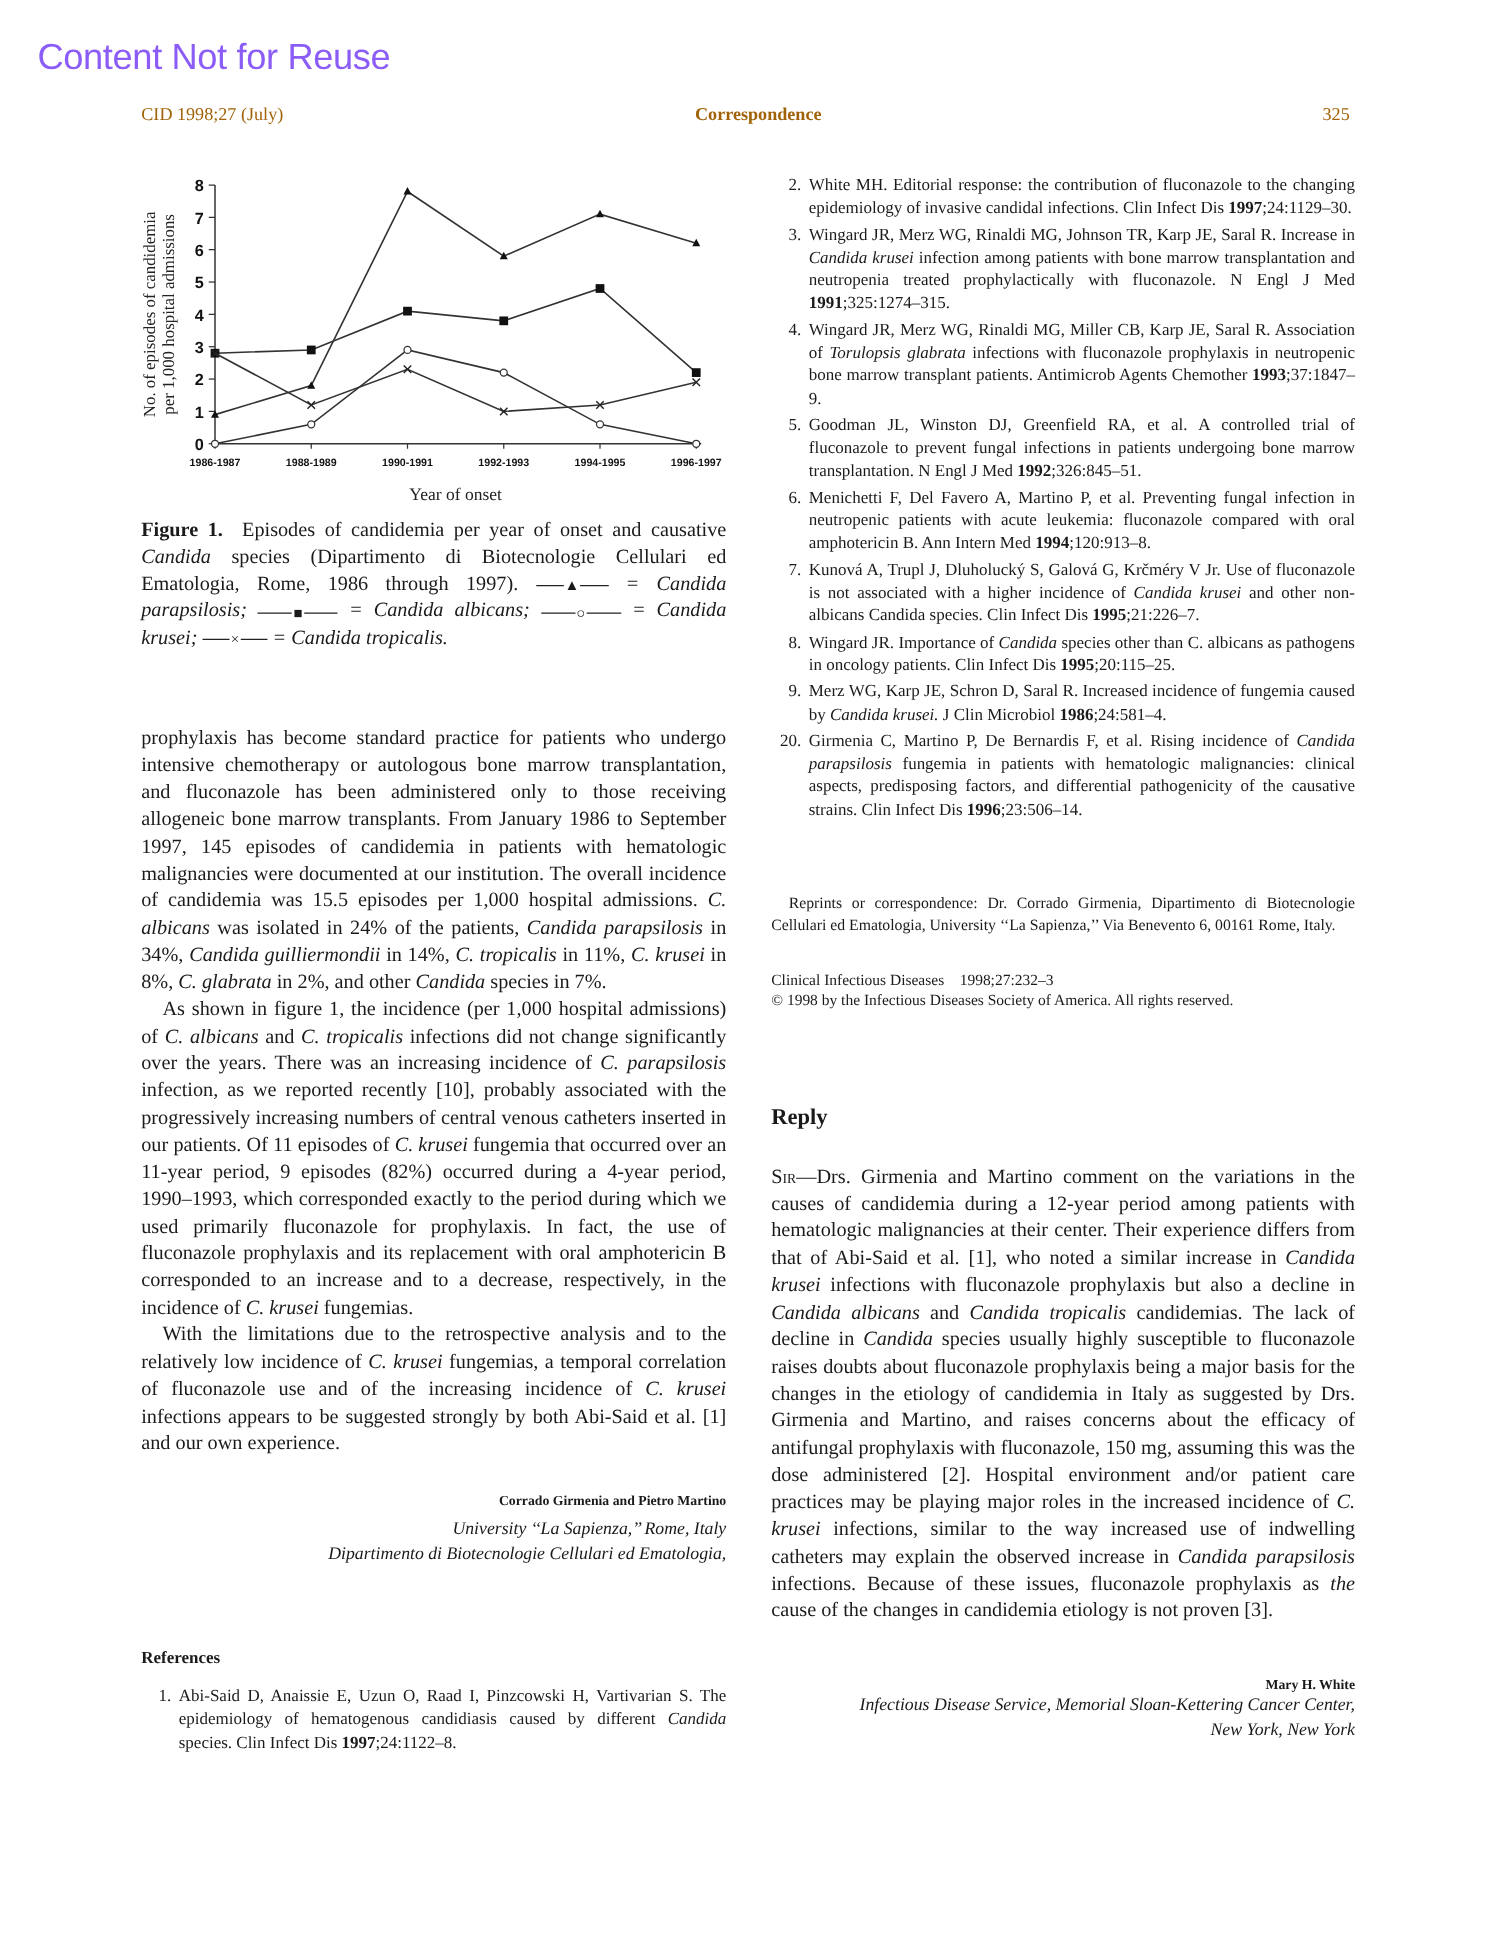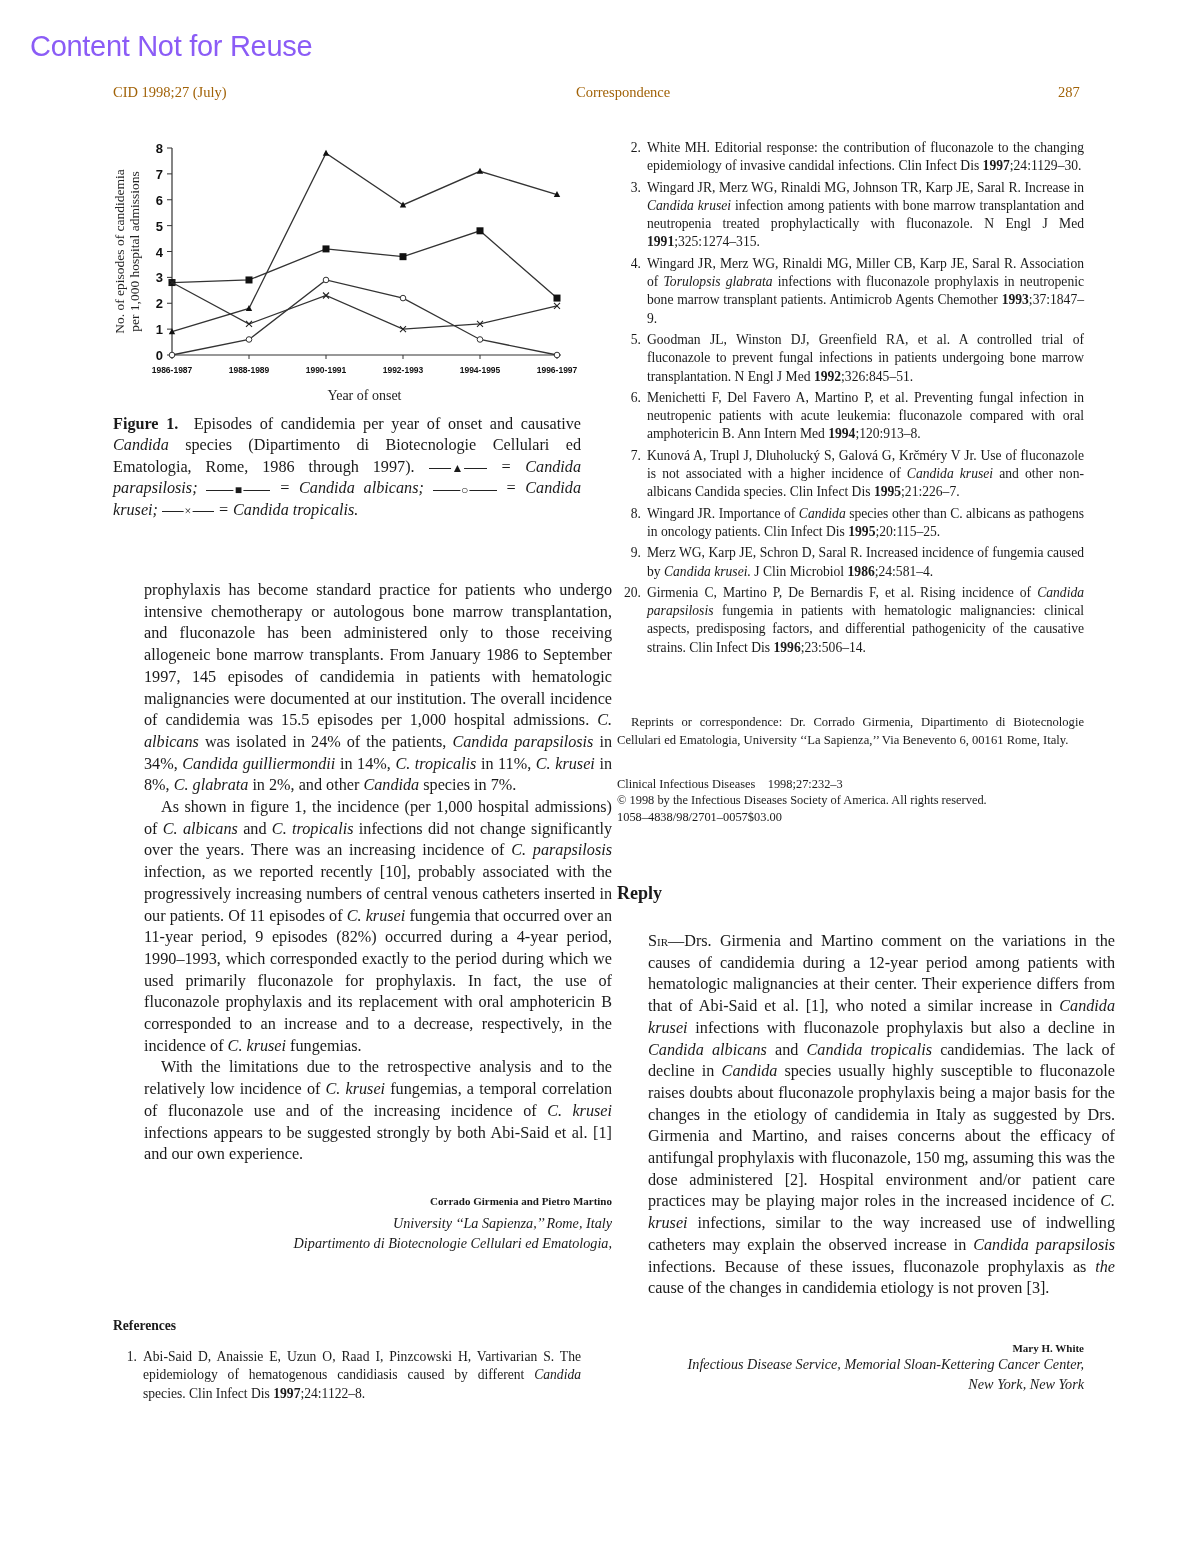--- a/index.html
+++ b/index.html
@@ -2,24 +2,24 @@
 <html><head>
 <meta charset="utf-8">
 <style>
   html, body { margin:0; padding:0; background:#ffffff; }
   body { width:1200px; height:1553px; position:relative; overflow:hidden; color:#1a1a1a;
          font-family:"Liberation Serif", "DejaVu Serif", serif; }
   .watermark { position:absolute; left:30px; top:30px; font-family:"Liberation Sans","DejaVu Sans",sans-serif;
                font-size:29px; color:#8b5cf6; letter-spacing:-0.3px; }
   .runhead { position:absolute; top:84px; font-size:14.5px; color:#a16207; }
   .rh-left { left:113px; }
-  .rh-center { left:576px; }
+  .rh-center { left:556px;font-weight:bold; }
   .rh-right { left:1058px; }
 
-  .col { position:absolute; font-size:16.2px; line-height:21.7px; text-align:justify;margin-left:31px; }
+  .col { position:absolute; font-size:16.2px; line-height:21.7px; text-align:justify; }
   .col-left { left:113px; width:468px; }
   .col-right { left:617px; width:467px; }
 
   .chart { position:absolute; left:108px; top:135px; width:490px; height:275px; }
   .chart svg text { font-family:"Liberation Sans","DejaVu Sans",sans-serif; }
 
   .caption { position:absolute; left:113px; top:414px; width:468px; font-size:16.2px; line-height:21.4px; text-align:justify; }
   .caption b { font-weight:bold; }
   .legend-line { display:inline-block; vertical-align:middle; position:relative; height:10px; }
   .legend-line::before { content:""; position:absolute; left:0; right:0; top:5px; border-top:1.3px solid #222; }
@@ -51,21 +51,21 @@
   .reply-sig { position:absolute; left:617px; top:1342px; width:467px; }
   .reply-sig .sig-name { margin-top:0; }
 </style>
 </head>
 <body>
 
 <div class="watermark">Content Not for Reuse</div>
 
 <div class="runhead rh-left">CID 1998;27 (July)</div>
 <div class="runhead rh-center">Correspondence</div>
-<div class="runhead rh-right">287</div>
+<div class="runhead rh-right">325</div>
 
 <div class="chart">
   <svg id="chart-svg" width="490" height="275" viewBox="0 0 490 275">
     <g id="axes">
         <line x1="64" y1="13" x2="64" y2="220" stroke="#333" stroke-width="1.2"></line>
         <line x1="64" y1="220" x2="453" y2="220" stroke="#333" stroke-width="1.2"></line>
         <line x1="59" y1="220" x2="64" y2="220" stroke="#333" stroke-width="1"></line>
         <line x1="59" y1="194.125" x2="64" y2="194.125" stroke="#333" stroke-width="1"></line>
         <line x1="59" y1="168.25" x2="64" y2="168.25" stroke="#333" stroke-width="1"></line>
         <line x1="59" y1="142.375" x2="64" y2="142.375" stroke="#333" stroke-width="1"></line>
@@ -199,21 +199,20 @@
       <li><span class="num">9.</span><span>Merz WG, Karp JE, Schron D, Saral R. Increased incidence of fungemia caused by </span><i>Candida krusei.</i><span> J Clin Microbiol </span><b>1986</b><span>;24:581–4.</span></li>
       <li><span class="num">20.</span><span>Girmenia C, Martino P, De Bernardis F, et al. Rising incidence of </span><i>Candida parapsilosis</i><span> fungemia in patients with hematologic malignancies: clinical aspects, predisposing factors, and differential pathogenicity of the causative strains. Clin Infect Dis </span><b>1996</b><span>;23:506–14.</span></li>
     </ol>
 </div>
 
 <div class="reprints">Reprints or correspondence: Dr. Corrado Girmenia, Dipartimento di Biotecnologie Cellulari ed Ematologia, University ‘‘La Sapienza,’’ Via Benevento 6, 00161 Rome, Italy.</div>
 
 <div class="journal-info">
   <div style="white-space:pre">Clinical Infectious Diseases    1998;27:232–3</div>
   <div>© 1998 by the Infectious Diseases Society of America. All rights reserved.</div>
-  <div>1058–4838/98/2701–0057$03.00</div>
 </div>
 
 <div class="reply-title">Reply</div>
 
 <div class="col col-right reply-body">
   <p><span class="smallcaps">Sir</span><span>—Drs. Girmenia and Martino comment on the variations in the causes of candidemia during a 12-year period among patients with hematologic malignancies at their center. Their experience differs from that of Abi-Said et al. [1], who noted a similar increase in </span><i>Candida krusei</i><span> infections with fluconazole prophylaxis but also a decline in </span><i>Candida albicans</i><span> and </span><i>Candida tropicalis</i><span> candidemias. The lack of decline in </span><i>Candida</i><span> species usually highly susceptible to fluconazole raises doubts about fluconazole prophylaxis being a major basis for the changes in the etiology of candidemia in Italy as suggested by Drs. Girmenia and Martino, and raises concerns about the efficacy of antifungal prophylaxis with fluconazole, 150 mg, assuming this was the dose administered [2]. Hospital environment and/or patient care practices may be playing major roles in the increased incidence of </span><i>C. krusei</i><span> infections, similar to the way increased use of indwelling catheters may explain the observed increase in </span><i>Candida parapsilosis</i><span> infections. Because of these issues, fluconazole prophylaxis as </span><i>the</i><span> cause of the changes in candidemia etiology is not proven [3].</span></p>
 </div>
 
 <div class="reply-sig signature">
   <div class="sig-name">Mary H. White</div>

